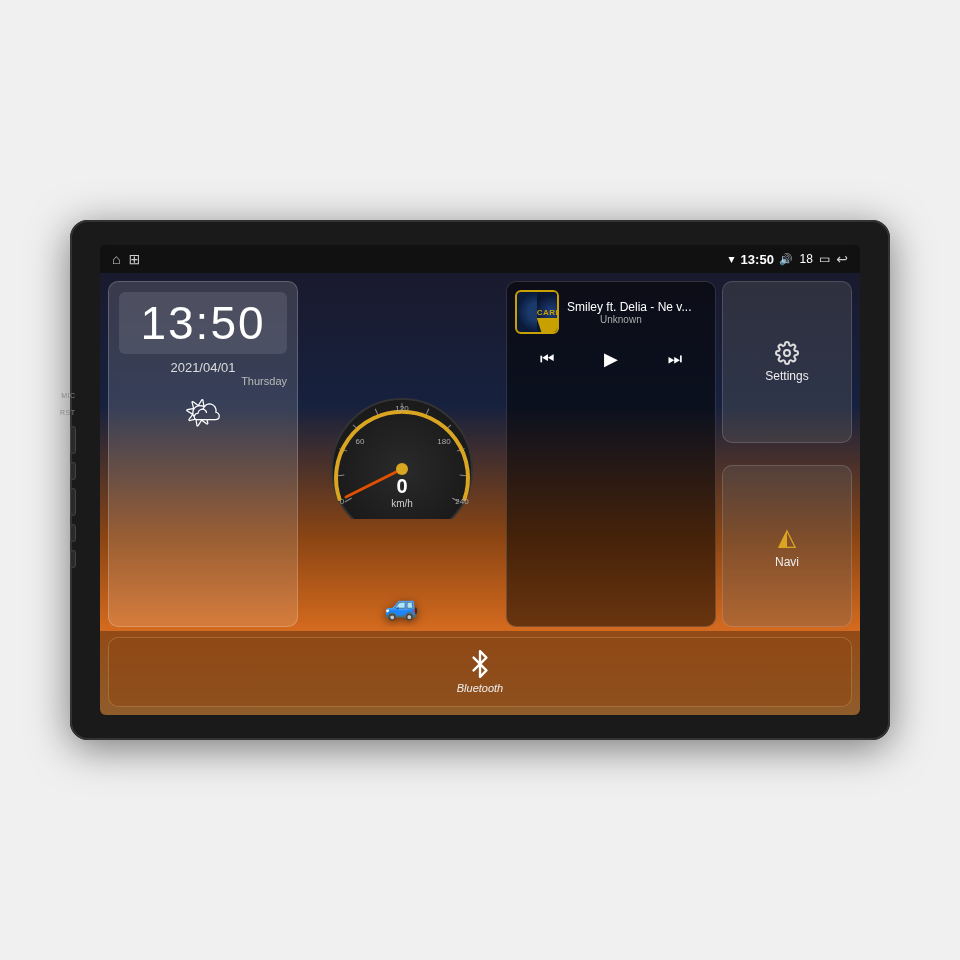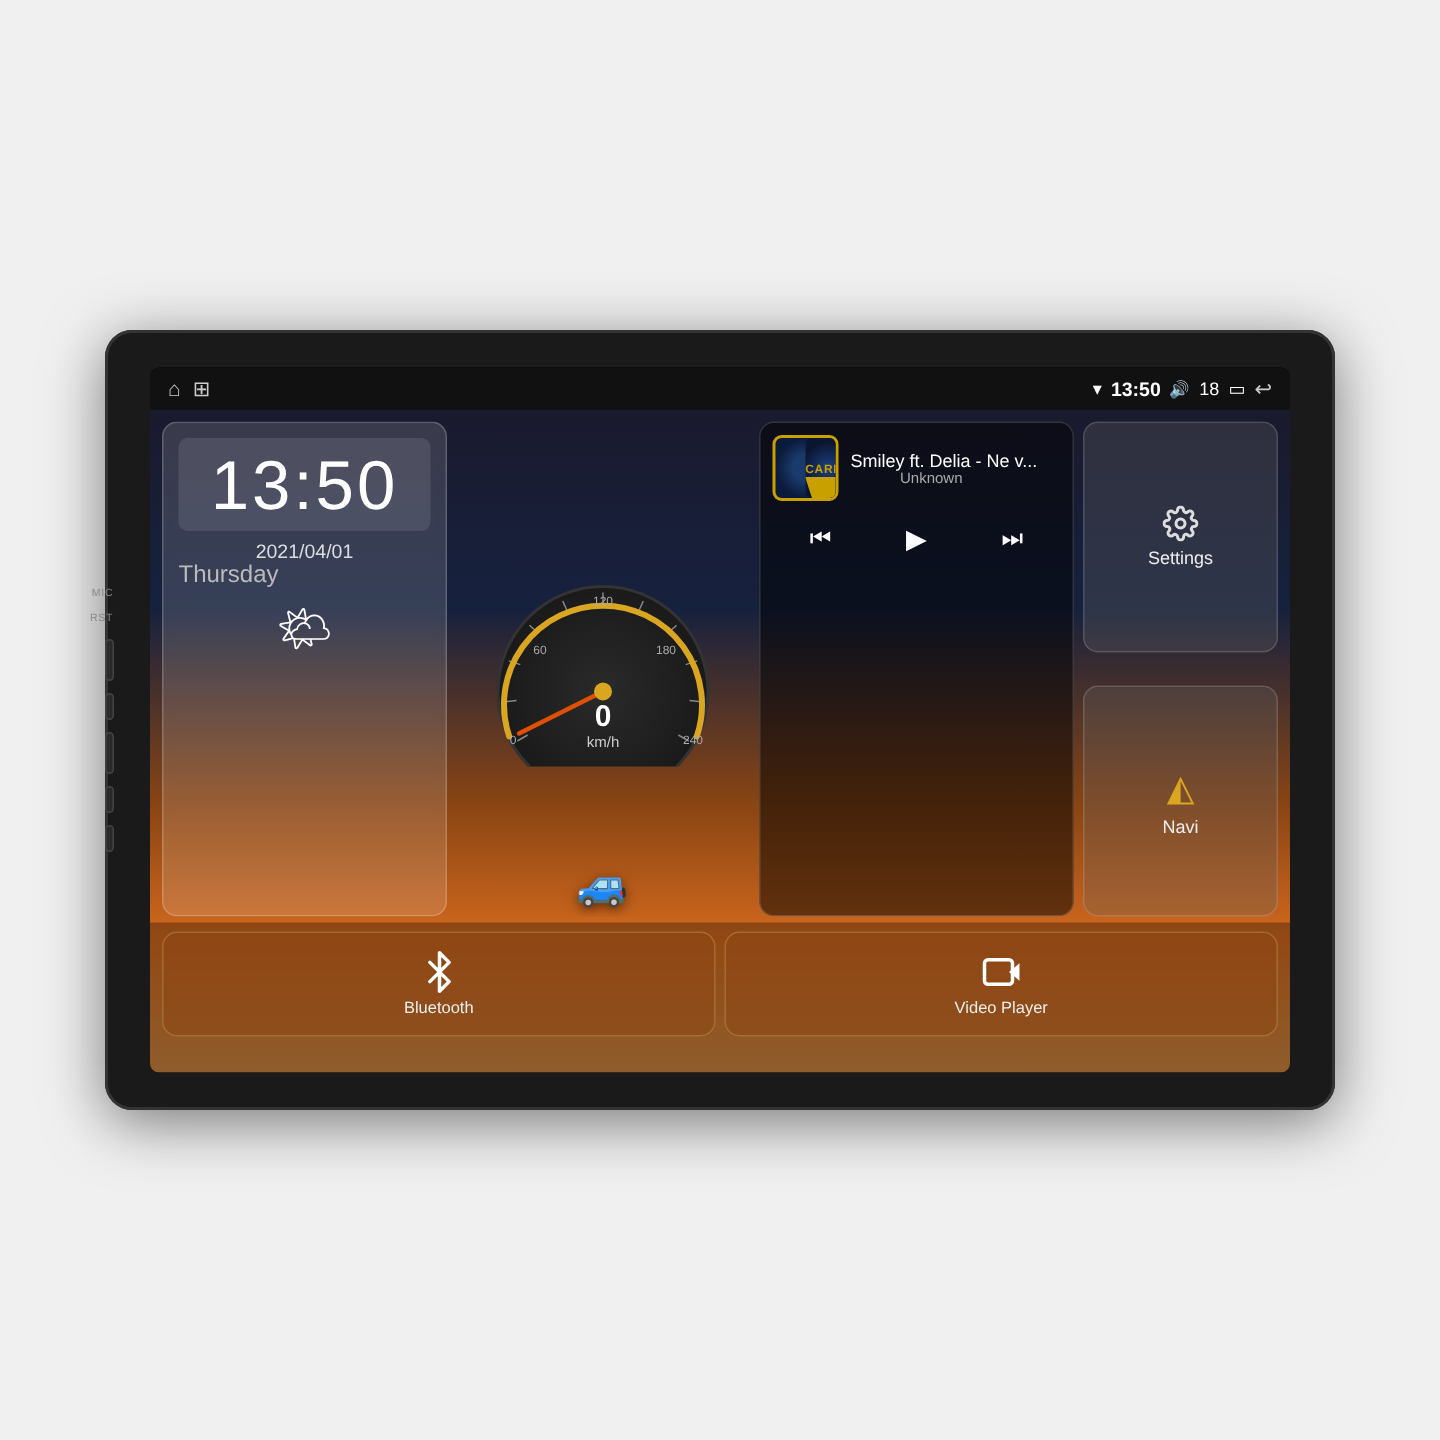--- a/index.html
+++ b/index.html
@@ -144,23 +144,23 @@
     }
 
     .clock-date {
       font-size: 13px;
       color: #ddd;
       margin-top: 6px;
       text-align: center;
     }
 
     .clock-day {
-      font-size: 16px;
+      font-size: 11px;
       color: #bbb;
-      text-align: left;
+      text-align: right;
     }
 
     .clock-weather {
       margin-top: 8px;
       display: flex;
       justify-content: center;
       align-items: center;
     }
 
     .weather-icon {
@@ -323,23 +323,24 @@
     }
 
     .action-label {
       font-size: 12px;
       color: #eee;
     }
 
     
     .apps-bar {
       display: flex;
-      padding: 6px 8px 24px 8px;
+      padding: 6px 8px 8px 8px;
       gap: 6px;
       background: rgba(0,0,0,0.3);
+      font-style: italic;
     }
 
     .app-btn {
       flex: 1;
       background: rgba(139, 69, 19, 0.5);
       border: 1px solid rgba(200,160,80,0.4);
       border-radius: 10px;
       padding: 8px 4px;
       display: flex;
       flex-direction: column;
@@ -506,24 +507,17 @@
 
         <div class="app-btn">
           <svg class="app-icon" width="28" height="28" viewBox="0 0 24 24" fill="none" stroke="#fff" stroke-width="2" stroke-linecap="round" stroke-linejoin="round">
             <polyline points="6.5 6.5 17.5 17.5 12 23 12 1 17.5 6.5 6.5 17.5"></polyline>
           </svg>
           <span class="app-label">Bluetooth</span>
         </div>
 
 
 
-        <div class="app-btn">
-          <svg class="app-icon" width="28" height="28" viewBox="0 0 24 24" fill="none" stroke="#fff" stroke-width="2">
-            <rect x="2" y="5" width="16" height="14" rx="2"></rect>
-            <polygon points="22 7 16 12 22 17 22 7" fill="#fff" stroke="none"></polygon>
-          </svg>
-          <span class="app-label">Video Player</span>
-        </div>
 
       </div>
     </div>
   </div>
 </div>
 
 </body></html>

